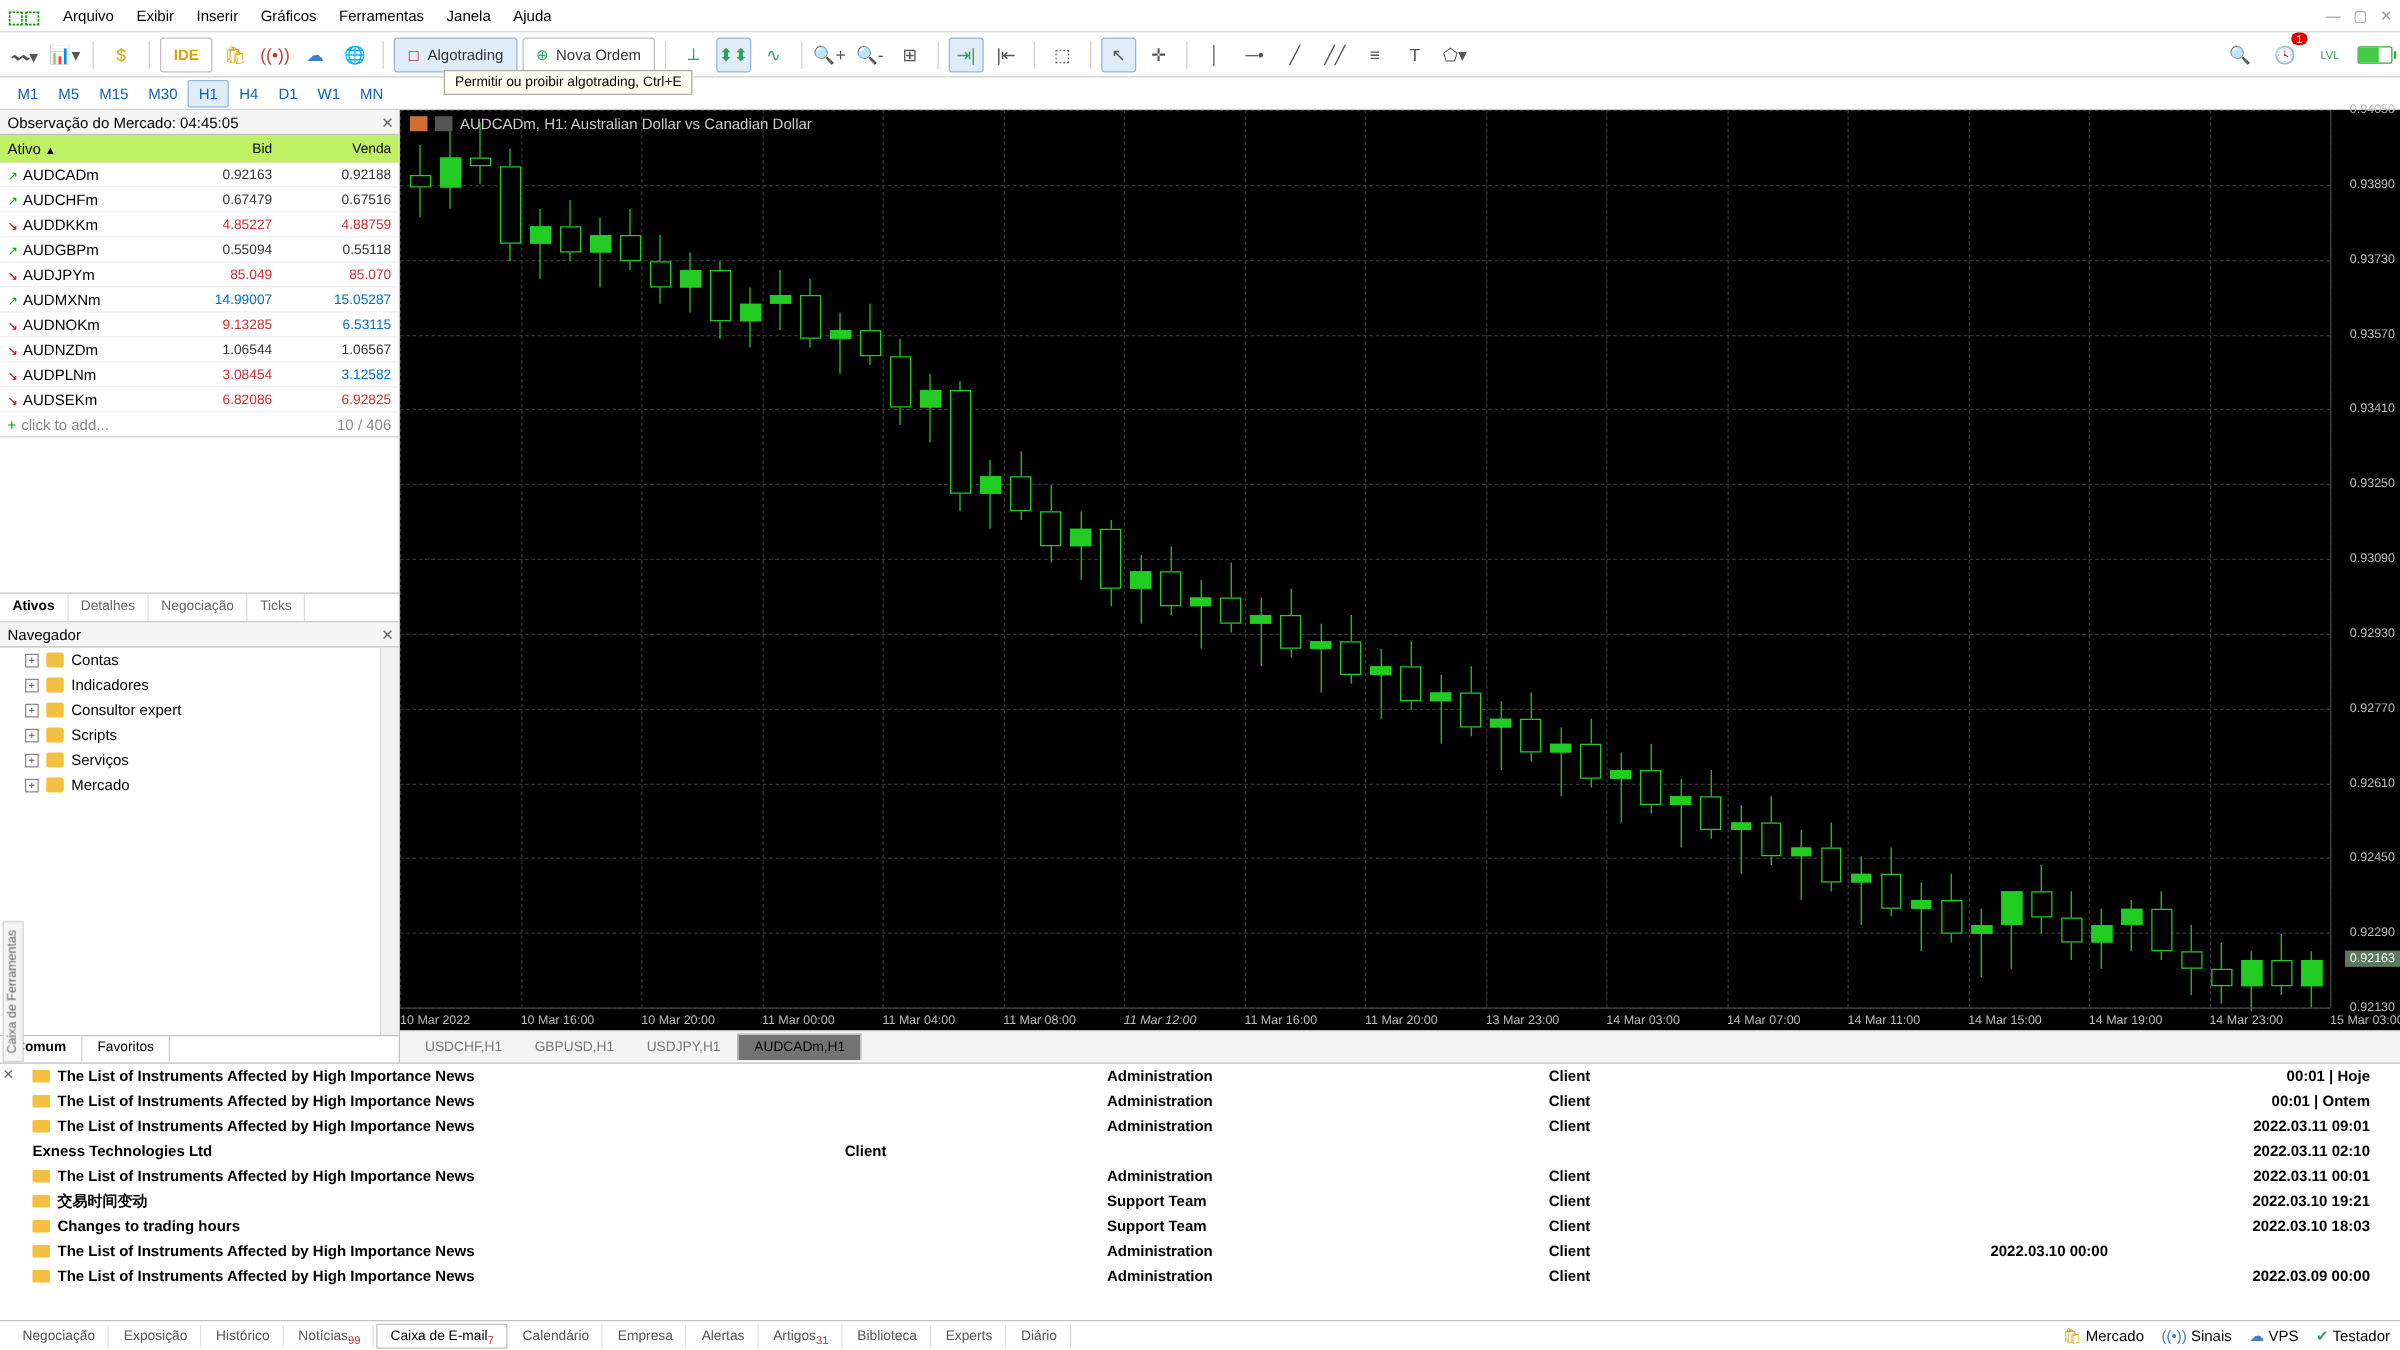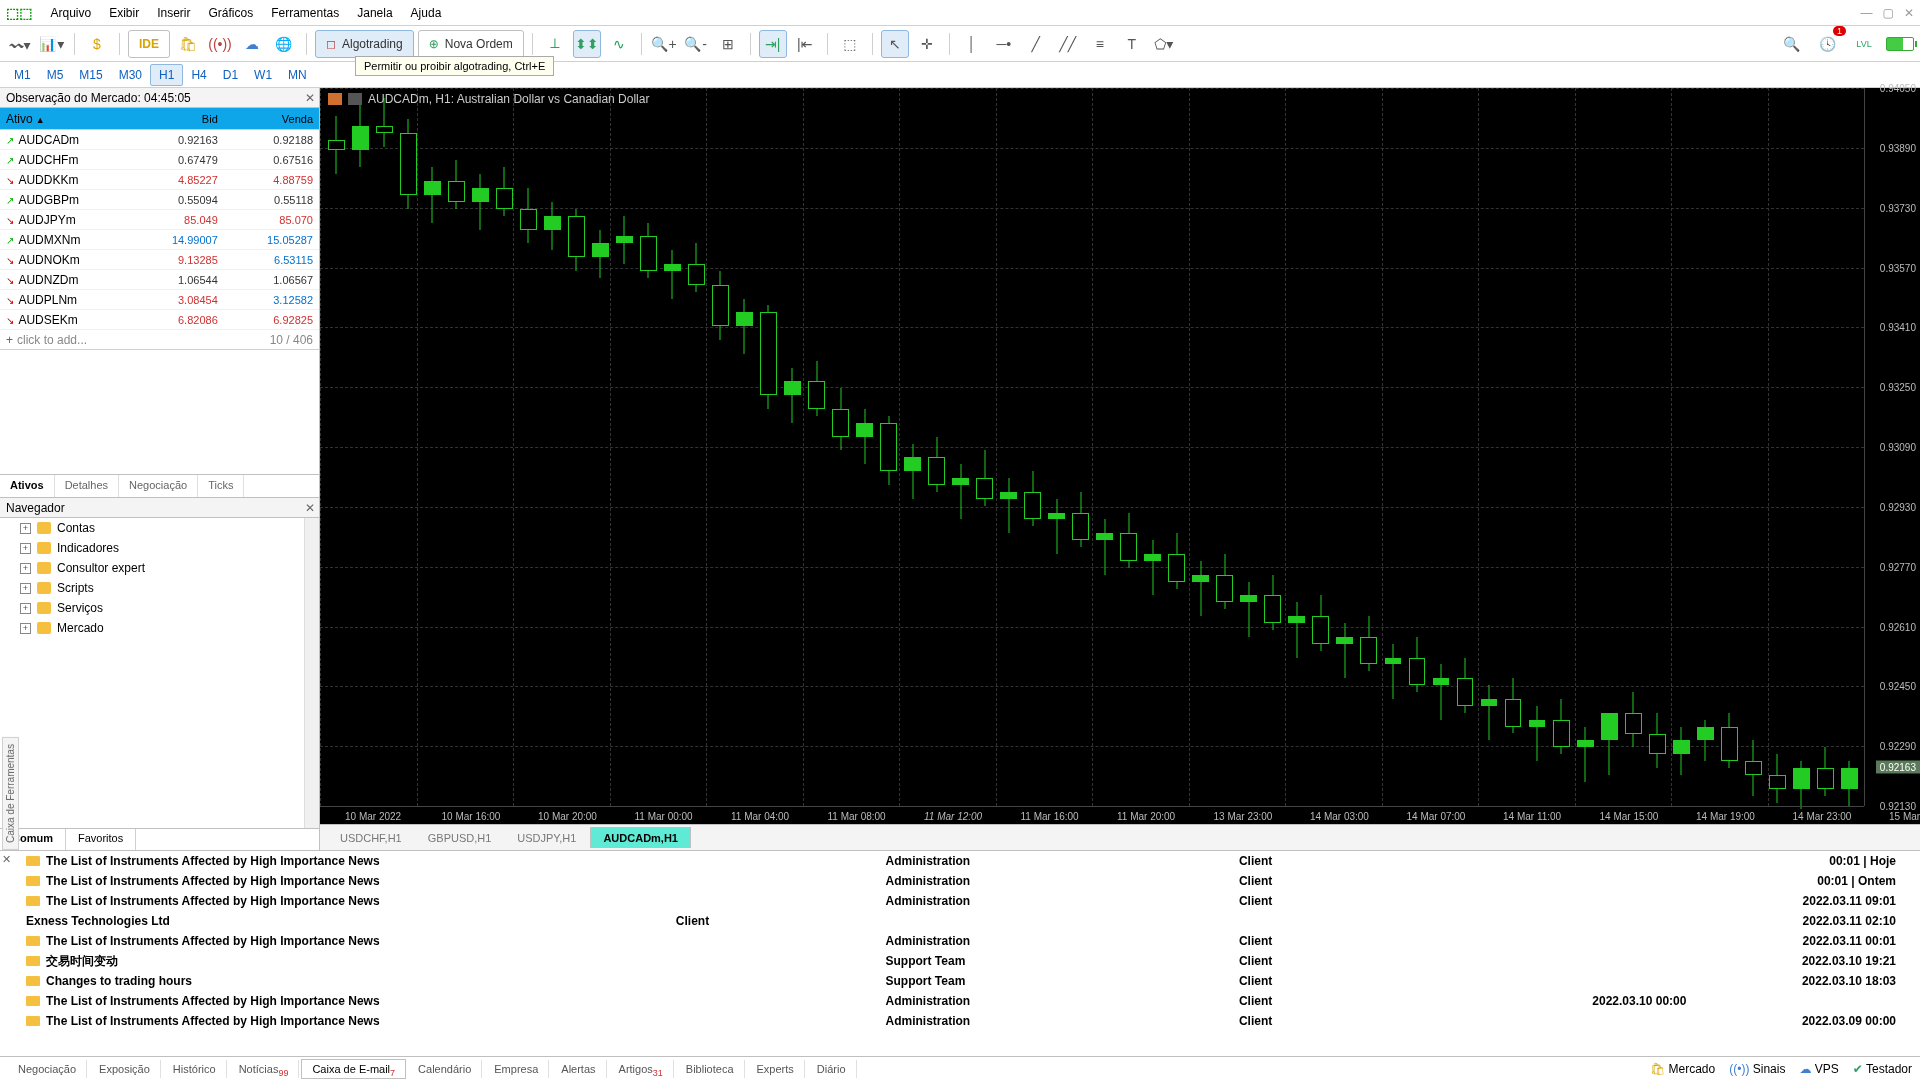--- a/index.html
+++ b/index.html
@@ -30,21 +30,21 @@
 .tf { padding: 3px 8px; color: #1060c0; cursor: pointer; font-size: 12px; }
 .tf.active { background: #e0ecf7; border: 1px solid #8fb8e0; border-radius: 2px; }
 
 
 .main { flex: 1; display: flex; min-height: 0; }
 .left-col { width: 320px; display: flex; flex-direction: column; border-right: 1px solid #c0c0c0; background: #fff; }
 
 
 .panel-title { height: 20px; background: #f4f4f4; border-bottom: 1px solid #c0c0c0; display: flex; align-items: center; padding: 0 6px; font-size: 11px; position: relative; }
 .panel-title .close { position: absolute; right: 4px; cursor: pointer; color: #666; }
-.mw-header { display: flex; height: 22px; border-bottom: 1px solid #d0d0d0; align-items: center; background: #0ea5e9; }
+.mw-header { display: flex; height: 22px; border-bottom: 1px solid #d0d0d0; align-items: center; background: #bef264; }
 .mw-header > div { padding: 0 6px; font-size: 11px; }
 .mw-col-sym { flex: 1.4; }
 .mw-col-bid,.mw-col-ask { flex: 1; text-align: right; }
 .mw-row { display: flex; height: 20px; align-items: center; border-bottom: 1px solid #f0f0f0; }
 .mw-row > div { padding: 0 6px; font-size: 11px; }
 .mw-row .sym { flex: 1.4; display: flex; align-items: center; gap: 4px; }
 .mw-row .bid,.mw-row .ask { flex: 1; text-align: right; }
 .up { color: #0070d0; } .down { color: #d03030; } .neutral { color: #333; }
 .arrow-up::before { content: "↗"; color: #0a0; font-size: 10px; }
 .arrow-down::before { content: "↘"; color: #c00; font-size: 10px; }
@@ -67,30 +67,30 @@
 
 .chart-col { flex: 1; display: flex; flex-direction: column; min-width: 0; }
 .chart-wrap { flex: 1; position: relative; background: #000; min-height: 0; }
 .chart-title { position: absolute; top: 4px; left: 8px; color: #ccc; font-size: 11px; z-index: 5; display: flex; align-items: center; gap: 6px; }
 .chart-title .cicon { width: 14px; height: 12px; background: #d07030; }
 .chart-grid { position: absolute; inset: 0; right: 56px; bottom: 18px; }
 .chart-yaxis { position: absolute; right: 0; top: 0; bottom: 18px; width: 56px; border-left: 1px solid #444; }
 .chart-ylabel { position: absolute; right: 4px; color: #bbb; font-size: 10px; transform: translateY(-50%); }
 .chart-price { position: absolute; right: 0; background: #5a7a5a; color: #fff; font-size: 10px; padding: 1px 4px; transform: translateY(-50%); }
 .chart-xaxis { position: absolute; left: 0; right: 56px; bottom: 0; height: 18px; border-top: 1px solid #444; display: flex; }
-.chart-xlabel { position: absolute; color: #bbb; font-size: 10px; bottom: 2px; white-space: nowrap; padding-left: 25px; }
+.chart-xlabel { position: absolute; color: #bbb; font-size: 10px; bottom: 2px; white-space: nowrap; }
 .gridline-h { position: absolute; left: 0; right: 0; border-top: 1px dashed #333; }
 .gridline-v { position: absolute; top: 0; bottom: 0; border-left: 1px dashed #333; }
 .candle { position: absolute; }
 .candle .wick { position: absolute; left: 50%; width: 1px; background: #2c2; transform: translateX(-50%); }
 .candle .body { position: absolute; left: 0; right: 0; background: #000; border: 1px solid #2c2; }
 .candle.bull .body { background: #2c2; }
 .chart-tabs { height: 26px; background: #f4f4f4; border-top: 1px solid #c0c0c0; display: flex; align-items: center; padding: 0 8px; gap: 2px; }
 .ctab { padding: 4px 12px; font-size: 11px; color: #777; cursor: pointer; }
-.ctab.active { background: #5eead4; border: 1px solid #c0c0c0; border-bottom: none; color: #000; font-weight: bold; }
+.ctab.active { background: #737373; border: 1px solid #c0c0c0; border-bottom: none; color: #000; }
 
 
 .bottom { height: 230px; display: flex; flex-direction: column; border-top: 1px solid #c0c0c0; background: #fff; position: relative; }
 .btm-close { position: absolute; left: 2px; top: 2px; font-size: 11px; color: #666; cursor: pointer; z-index: 2; }
 .btm-header { display: flex; height: 22px; border-bottom: 1px solid #d0d0d0; align-items: center; background: #fafafa; padding-left: 18px; }
 .btm-header > div { padding: 0 8px; font-size: 11px; border-right: 1px solid #e0e0e0; height: 100%; display: flex; align-items: center; }
 .btm-col-subj { flex: 2.5; } .btm-col-from { flex: 1; } .btm-col-to { flex: 1; } .btm-col-time { flex: 0.9; justify-content: flex-end; }
 .btm-body { flex: 1; overflow: auto; }
 .btm-row { display: flex; height: 20px; align-items: center; font-size: 11px; font-weight: 600; padding-left: 18px; }
 .btm-row > div { padding: 0 8px; }

